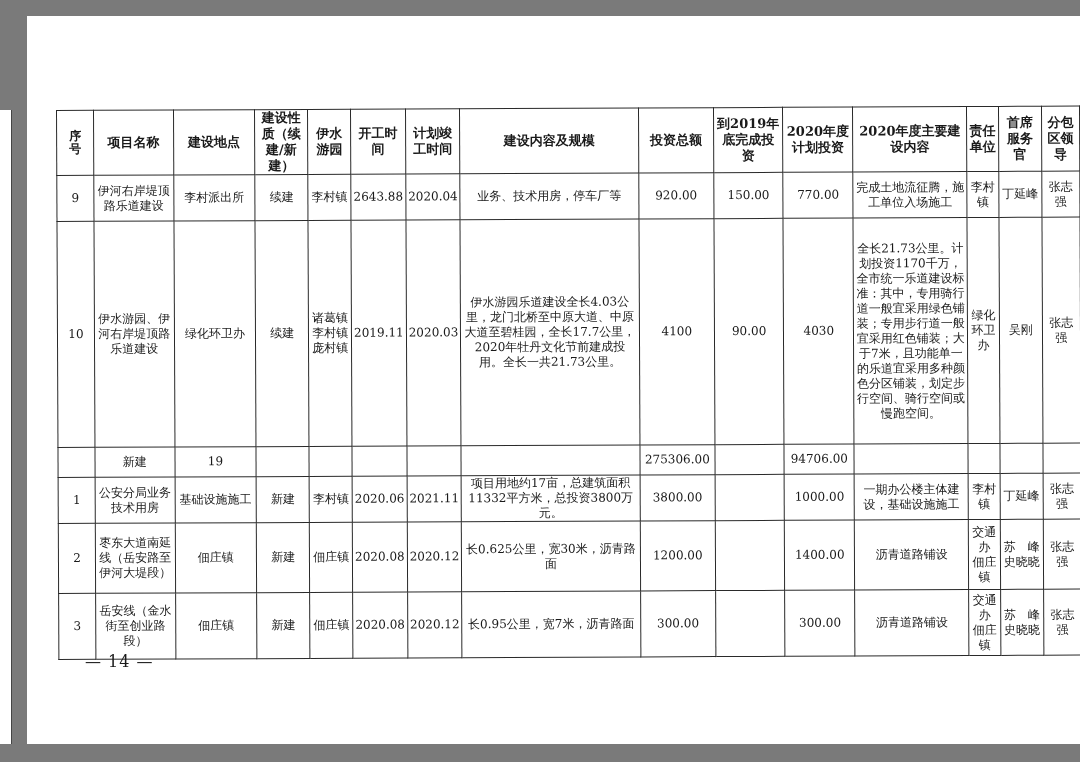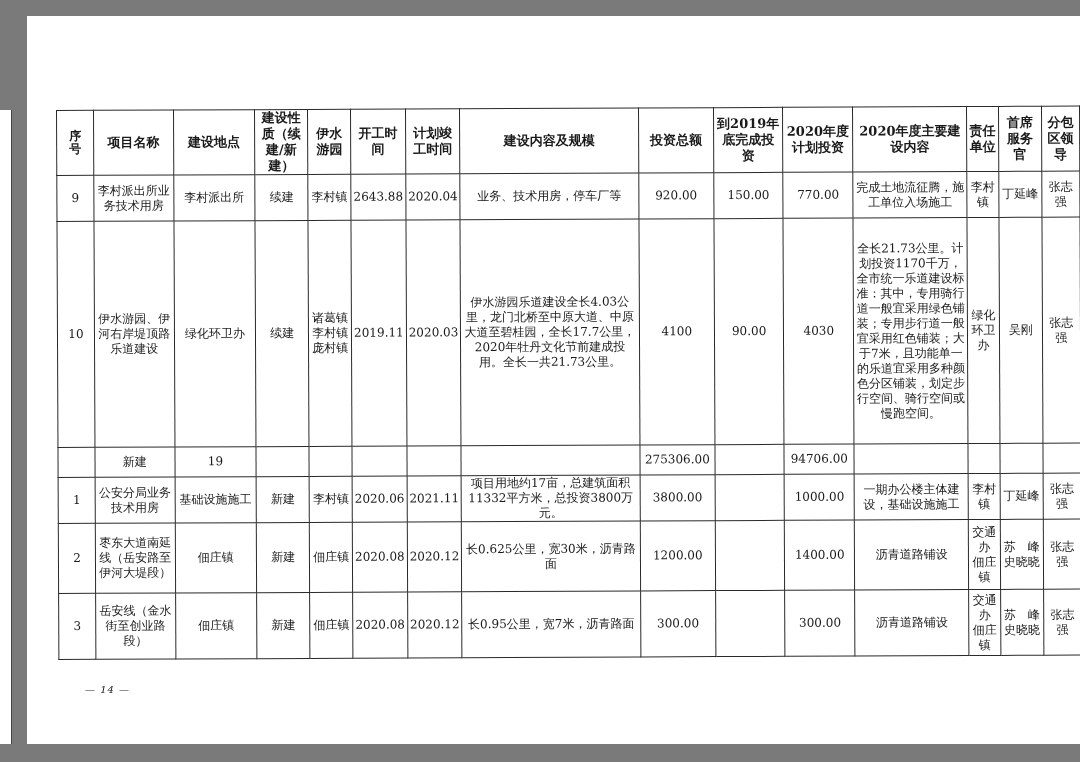--- a/index.html
+++ b/index.html
@@ -20,21 +20,21 @@
   }
   table.proj td, table.proj th {
     border:1.2px solid #2a2a2a; padding:0 2px; text-align:center; vertical-align:middle;
     font-size:12px; line-height:15px; font-weight:normal; overflow:hidden;
   }
   table.proj th { font-weight:bold; font-size:13px; line-height:16px; }
   td.left { text-align:left; }
   td.bold { font-weight:bold; font-size:13px; }
   td.small { font-size:11.5px; line-height:14.5px; }
   .pageno {
-    position:absolute; left:58px; top:668px; font-size:10px; letter-spacing:1px;font-style:italic;
+    position:absolute; left:58px; top:636px; font-size:16px; letter-spacing:1px;
   }
 </style>
 </head>
 <body>
 
 <div class="prev-page"></div>
 
 <div class="page">
   <table class="proj">
     <colgroup>
@@ -68,21 +68,21 @@
       <th>到2019年底完成投资</th>
       <th>2020年度计划投资</th>
       <th>2020年度主要建设内容</th>
       <th>责任单位</th>
       <th>首席服务官</th>
       <th>分包区领导</th>
     </tr>
 
     <tr style="height:46px">
       <td>9</td>
-      <td>李村派出所业务技术用房</td>
+      <td>伊河右岸堤顶路乐道建设</td>
       <td>李村派出所</td>
       <td>续建</td>
       <td>李村镇</td>
       <td>2643.88</td>
       <td>2020.04</td>
       <td>业务、技术用房，停车厂等</td>
       <td>920.00</td>
       <td>150.00</td>
       <td>770.00</td>
       <td class="small">完成土地流征腾，施工单位入场施工</td>

